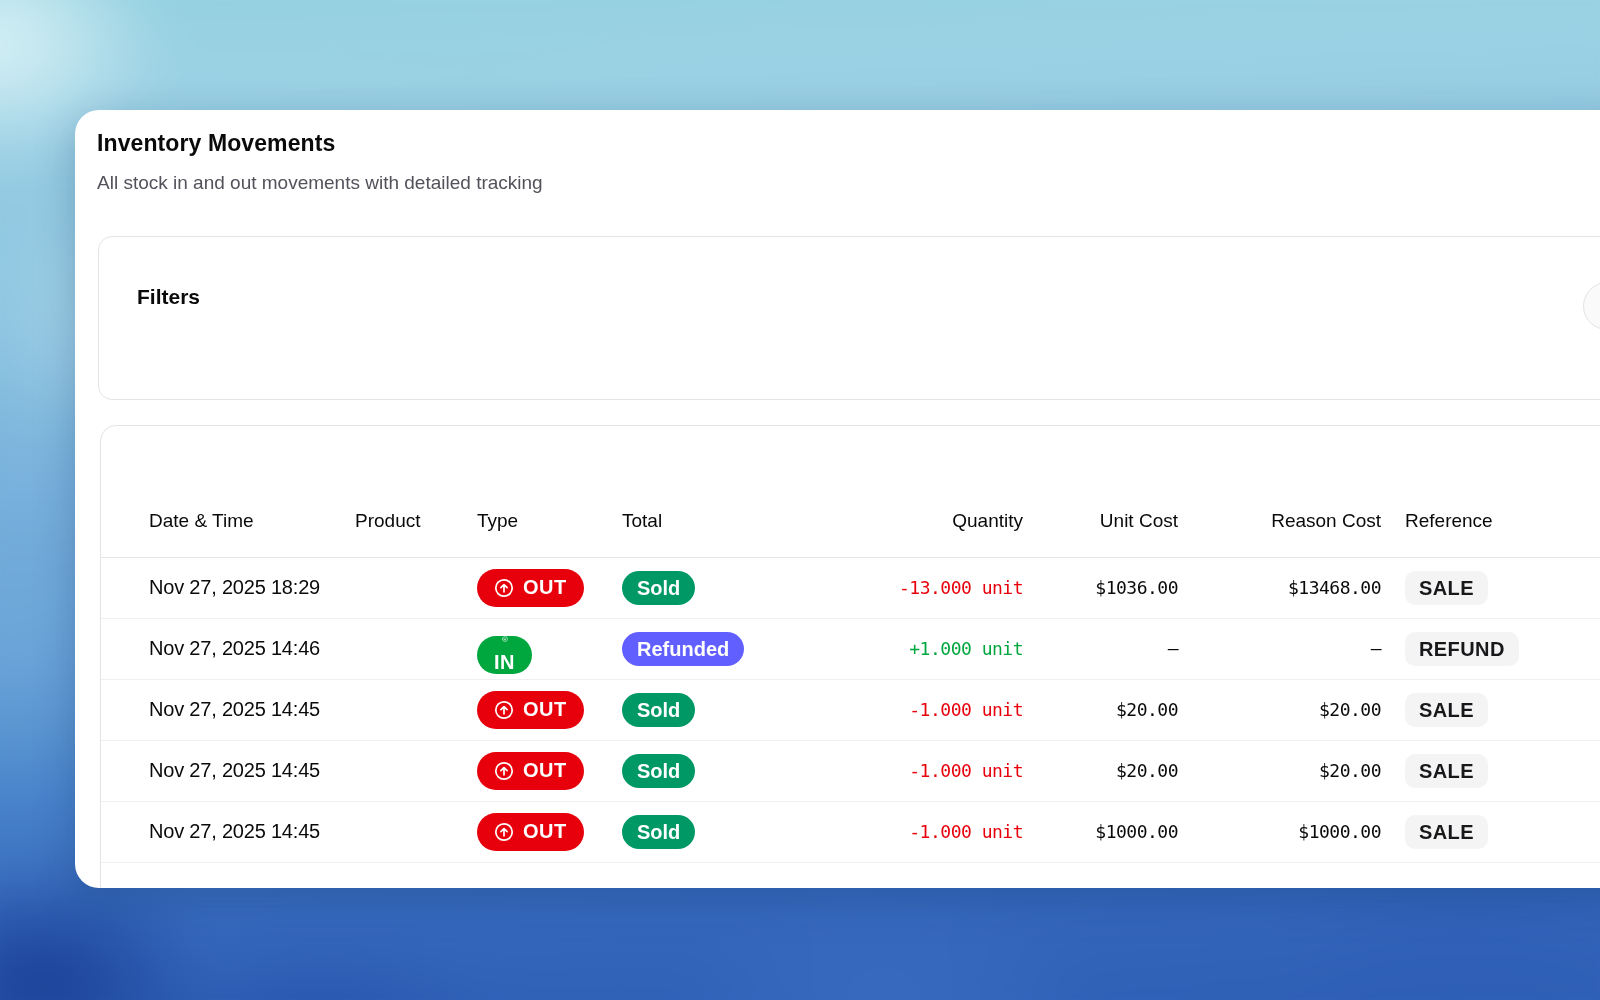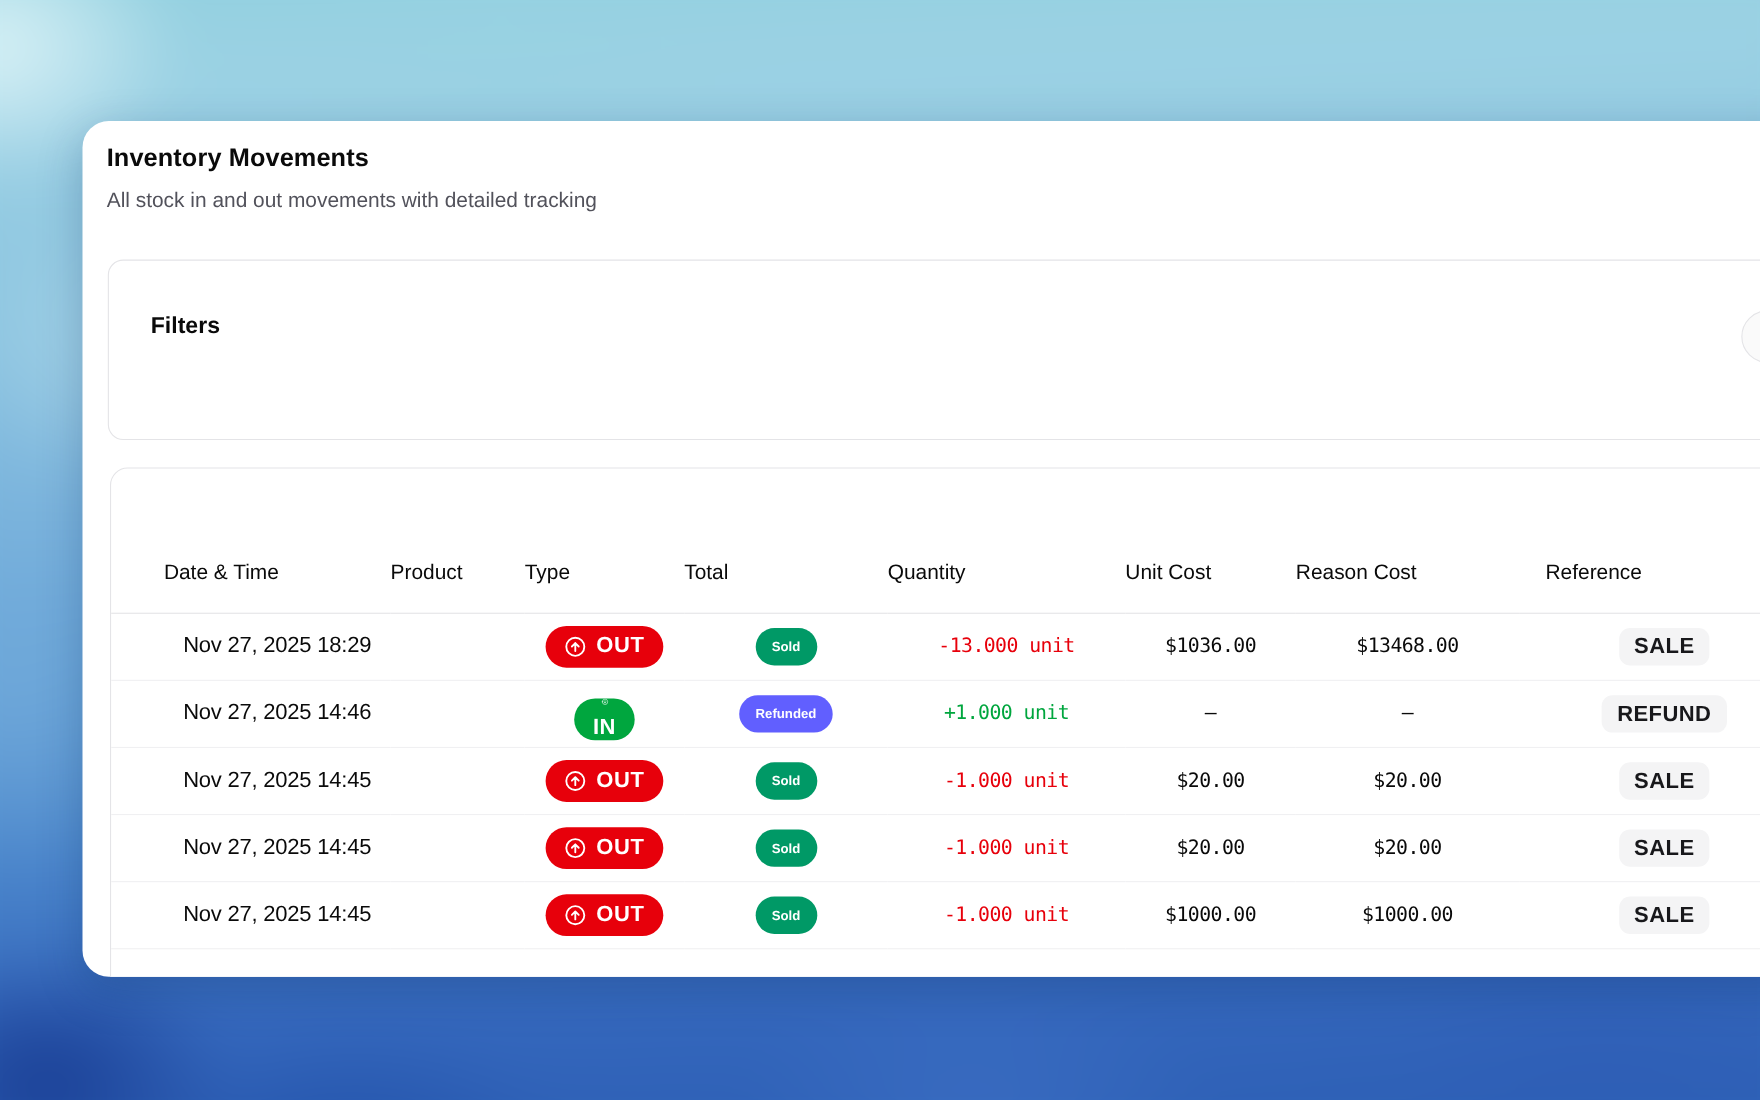--- a/index.html
+++ b/index.html
@@ -89,32 +89,33 @@
   col.c7 { width: 203px; } col.c8 { width: 240px; }
 
   thead th {
     height: 71px;
     font-size: 19px; font-weight: 400; color: #0a0a0a;
     text-align: left; vertical-align: middle;
     border-bottom: 1px solid #e4e4e7;
     padding: 0;
   }
   thead th.first { padding-left: 48px; }
-  thead th.num { }
+  thead th.num { text-align: right; }
   thead th.ref { padding-left: 24px; }
 
   tbody td {
     height: 61px;
     vertical-align: middle;
     border-bottom: 1px solid #f0f0f2;
     padding: 0;
-    font-size: 20px; color: #0a0a0a; text-align: center;
+    font-size: 20px; color: #0a0a0a;
   }
   tbody td.first { padding-left: 48px; letter-spacing: -0.2px; }
   tbody td.num {
+    text-align: right;
     font-family: "DejaVu Sans Mono", monospace;
     font-size: 18px; letter-spacing: -0.5px;
   }
   tbody td.ref { padding-left: 24px; }
 
   .qty {
     font-family: "DejaVu Sans Mono", monospace;
     font-size: 18px; letter-spacing: -0.5px;
   }
   .qty.neg { color: var(--qty-negative, #e7000b); }
@@ -128,21 +129,21 @@
   }
   .type-badge.out { background: var(--type-out, #e7000b); }
   .type-badge.in  { background: var(--type-in, #00a63e); flex-direction: column; }
   .dir-icon { display: block; }
   .type-badge.in .dir-icon { transform: rotate(180deg); }
 
   .reason-badge {
     display: inline-block;
     height: 34px; line-height: 34px; padding: 0 15px;
     border-radius: 17px;
-    color: #fff; font-weight: 600; font-size: 12px;
+    color: #fff; font-weight: 600; font-size: 20px;
   }
   .reason-badge.sold     { background: var(--reason-sold, #009966); }
   .reason-badge.refunded { background: var(--reason-refunded, #615fff); }
 
   .ref-badge {
     display: inline-block;
     height: 34px; line-height: 34px; padding: 0 14px;
     border-radius: 10px;
     background: var(--ref-badge-bg, #f4f4f5);
     color: #18181b; font-weight: 600; font-size: 20px; letter-spacing: .4px;

